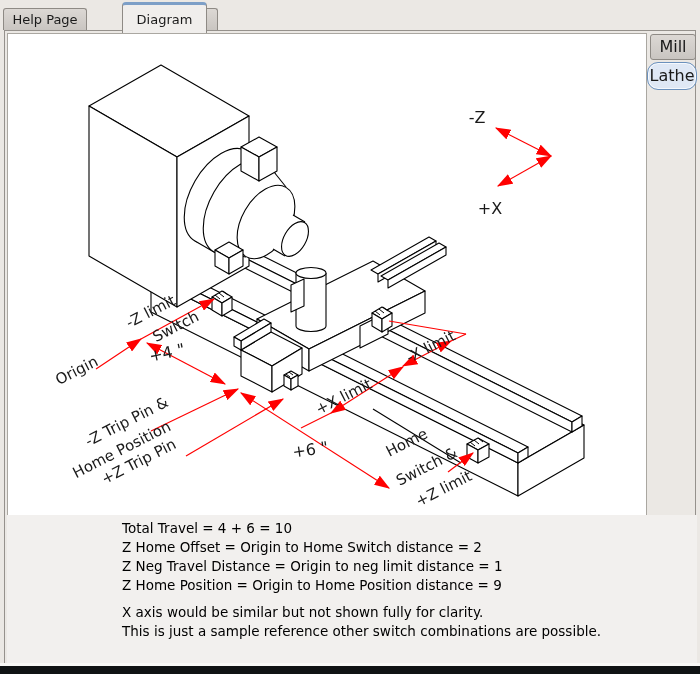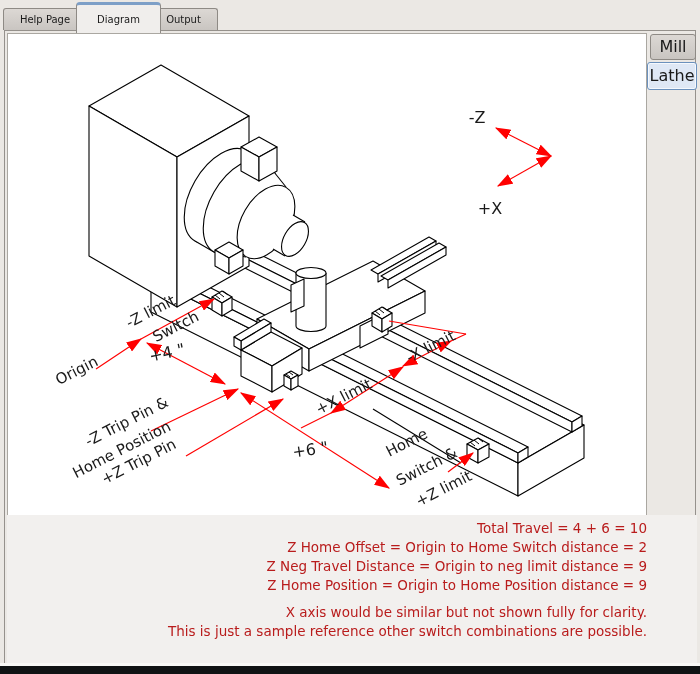--- a/index.html
+++ b/index.html
@@ -1,40 +1,40 @@
 <!DOCTYPE html>
 <html><head>
 <meta charset="utf-8">
 <style>
   html,body{margin:0;padding:0;overflow:hidden;}
   body{width:700px;height:674px;position:relative;background:#ebe8e4;
        font-family:"DejaVu Sans","Liberation Sans",sans-serif;color:#1a1a1a;}
   
   .tab{position:absolute;top:8px;height:21px;line-height:21px;text-align:center;
-       font-size:10px;background:linear-gradient(#dcd8d4,#c9c5c1);
+       font-size:13px;background:linear-gradient(#dcd8d4,#c9c5c1);
        border:1px solid #8e8a85;border-bottom:none;border-radius:3px 3px 0 0;
        padding:0 6px;cursor:default;}
   .tab.active{top:2px;height:28px;line-height:30px;background:#f0eeec;
        border:1px solid #8e8a85;border-bottom:none;border-top:3px solid #7d9fc7;
-       border-radius:4px 4px 0 0;z-index:3;}
+       border-radius:4px 4px 0 0;z-index:3;margin-left:46px;}
   .notebook{position:absolute;left:4px;top:30px;width:692px;height:634px;
        border:1px solid #95918c;background:#ebe8e4;box-sizing:border-box;}
   .diagram-panel{position:absolute;left:7px;top:33px;width:638px;height:482px;
        background:#ffffff;border:1px solid #aaa7a1;box-sizing:content-box;z-index:1;}
   
   .side-tab{position:absolute;font-size:16px;text-align:center;cursor:default;z-index:2;}
   .side-tab.mill{left:650px;top:34px;width:44px;height:24px;line-height:24px;
        background:linear-gradient(#dcd8d4,#c9c5c1);border:1px solid #8e8a85;border-radius:3px;}
   .side-tab.lathe{left:647px;top:62px;width:48px;height:26px;line-height:26px;
-       background:#dfe8f5;border:1px solid #6b91bd;border-radius:3px;
+       background:#dfe8f5;border:1px solid #6b91bd;border-radius:11px;
        box-shadow:inset 0 0 0 1px #f6f9fd;}
   
   .info-panel{position:absolute;left:7px;top:515px;width:690px;height:148px;
        background:#f2f0ee;z-index:1;}
-  .ilines{margin:4px 0 0 115px;width:525px;font-size:13.5px;line-height:19px;color:#b91c1c;text-align:right;}
+  .ilines{margin:4px 0 0 115px;width:525px;font-size:13.5px;line-height:19px;color:#000000;}
   .iline{min-height:19px;}
   .iline.gap{min-height:8px;height:8px;}
   .bottom-light{position:absolute;left:0;top:663px;width:700px;height:3px;background:#f9f8f6;}
   .bottom-dark{position:absolute;left:0;top:666px;width:700px;height:8px;background:#101314;}
   
   .w{fill:#ffffff;stroke:#000000;stroke-width:1.1;stroke-linejoin:round;}
   .k{fill:none;stroke:#000000;stroke-width:1.1;}
   .wf{fill:#ffffff;stroke:none;}
   .r{fill:none;stroke:#ff0000;stroke-width:1.2;}
   .h{fill:none;stroke:#000000;stroke-width:1;}
@@ -190,21 +190,21 @@
     <text class="dt ax" x="469" y="89">-Z</text>
     <text class="dt ax" x="482" y="180">+X</text>
   </g>
 </svg>
 </div>
 
 <div class="info-panel">
   <div class="ilines">
     <div class="iline">Total Travel = 4 + 6 = 10</div>
     <div class="iline">Z Home Offset = Origin to Home Switch distance = 2</div>
-    <div class="iline">Z Neg Travel Distance = Origin to neg limit distance = 9</div>
+    <div class="iline">Z Neg Travel Distance = Origin to neg limit distance = 1</div>
     <div class="iline">Z Home Position = Origin to Home Position distance = 9</div>
     <div class="iline gap"></div>
     <div class="iline">X axis would be similar but not shown fully for clarity.</div>
     <div class="iline">This is just a sample reference other switch combinations are possible.</div>
   </div>
 </div>
 
 <div class="bottom-light"></div>
 <div class="bottom-dark"></div>
 

